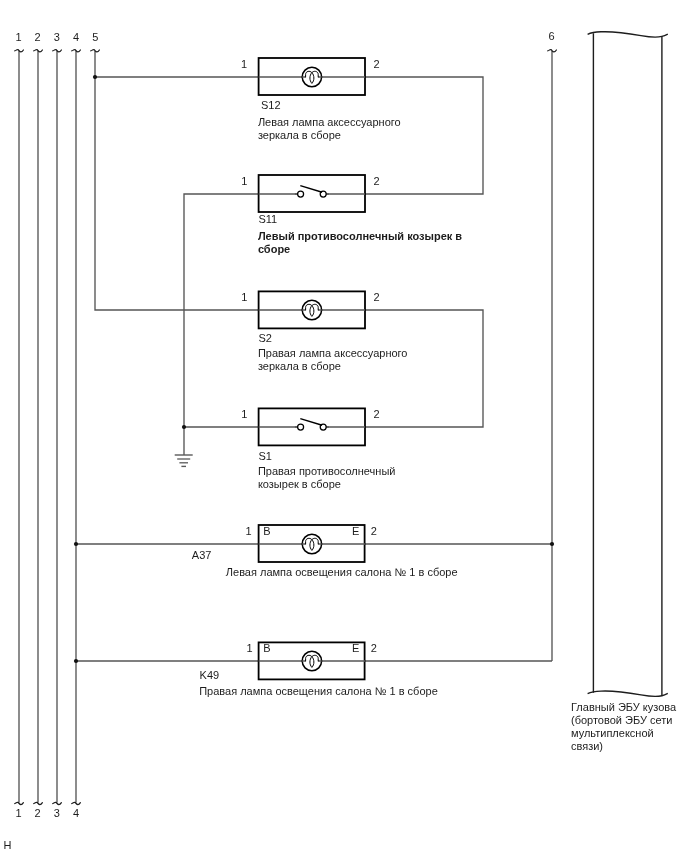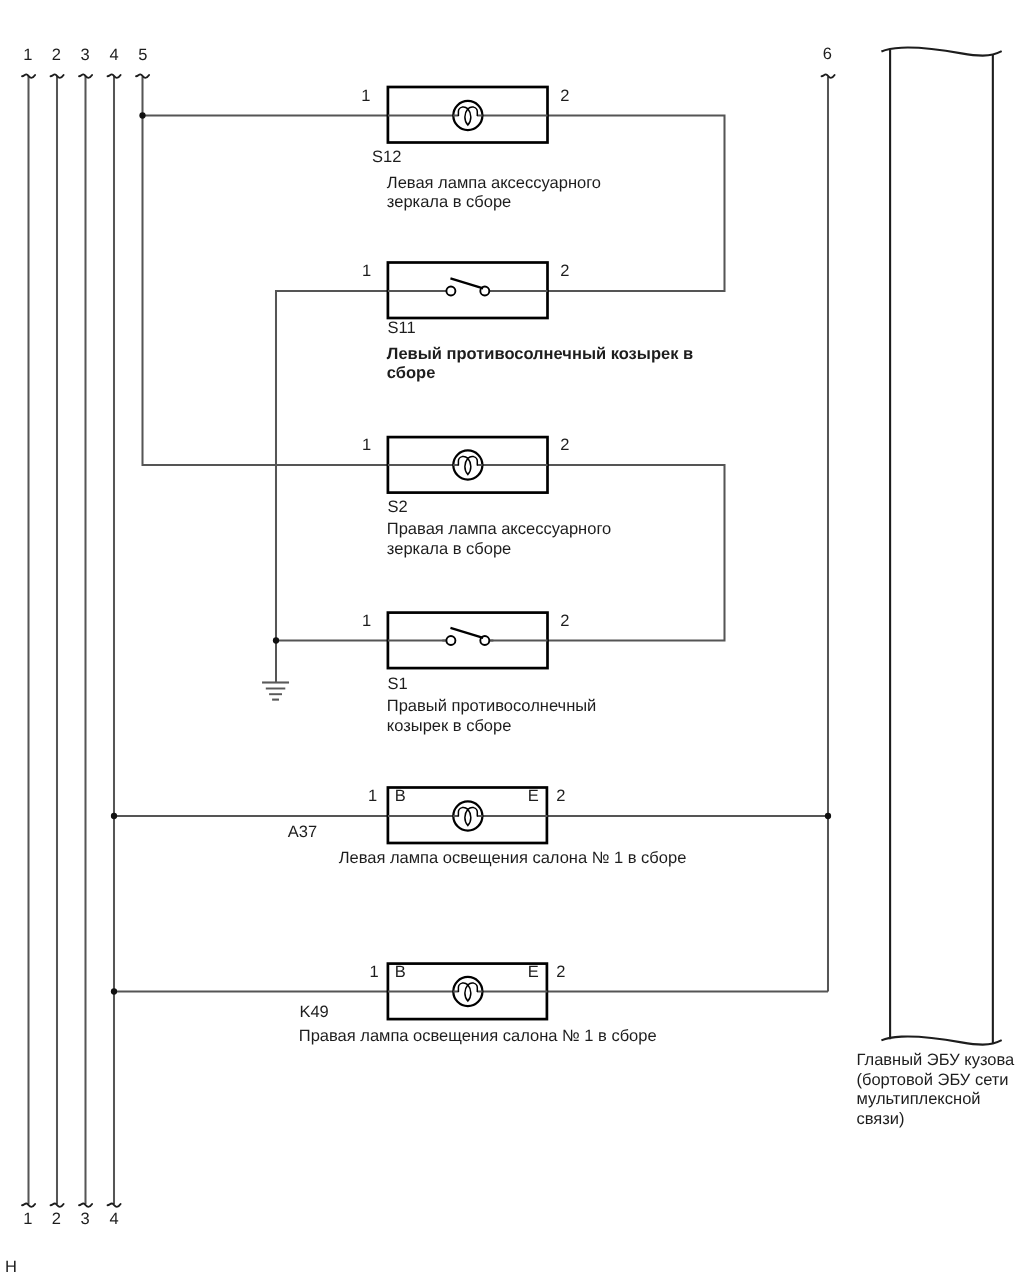--- a/index.html
+++ b/index.html
@@ -135,37 +135,37 @@
 <div class="num" style="left:544.6px;top:31.2px;">6</div>
 
 <div class="num" style="left:11.5px;top:807.6px;">1</div>
 <div class="num" style="left:30.6px;top:807.6px;">2</div>
 <div class="num" style="left:49.8px;top:807.6px;">3</div>
 <div class="num" style="left:69px;top:807.6px;">4</div>
 <div class="txt" style="left:3.4px;top:838.9px;">H</div>
 
 <div class="pin" style="left:240.9px;top:58.8px;">1</div>
 <div class="pin" style="left:373.5px;top:58.8px;">2</div>
-<div class="cid" style="left:248px;top:98.8px;">S12</div>
+<div class="cid" style="left:261px;top:98.8px;">S12</div>
 <div class="txt" style="left:257.9px;top:116px;"><span>Левая лампа аксессуарного</span><br><span>зеркала в сборе</span></div>
 
 <div class="pin" style="left:241.3px;top:175.8px;">1</div>
 <div class="pin" style="left:373.5px;top:175.8px;">2</div>
 <div class="cid" style="left:258.4px;top:213px;">S11</div>
 <div class="txt" style="left:257.9px;top:229.9px;font-weight:bold;"><span>Левый противосолнечный козырек в</span><br><span>сборе</span></div>
 
 <div class="pin" style="left:241.3px;top:292.1px;">1</div>
 <div class="pin" style="left:373.5px;top:292.1px;">2</div>
 <div class="cid" style="left:258.4px;top:332.1px;">S2</div>
 <div class="txt" style="left:257.9px;top:347.1px;"><span>Правая лампа аксессуарного</span><br><span>зеркала в сборе</span></div>
 
 <div class="pin" style="left:241.3px;top:409.1px;">1</div>
 <div class="pin" style="left:373.5px;top:409.1px;">2</div>
 <div class="cid" style="left:258.4px;top:450.1px;">S1</div>
-<div class="txt" style="left:257.9px;top:465.2px;"><span>Правый противосолнечный</span><br><span>козырек в сборе</span></div>
+<div class="txt" style="left:257.9px;top:465.2px;"><span>Правая противосолнечный</span><br><span>козырек в сборе</span></div>
 
 <div class="pin" style="left:245.4px;top:525.8px;">1</div>
 <div class="pin" style="left:370.8px;top:525.8px;">2</div>
 <div class="pin" style="left:263.2px;top:525.8px;">B</div>
 <div class="pin" style="left:351.9px;top:525.8px;">E</div>
 <div class="cid" style="left:191.8px;top:549.2px;">A37</div>
 <div class="txt" style="left:191.8px;top:565.5px;margin-left:34px;"><span>Левая лампа освещения салона № 1 в сборе</span></div>
 
 <div class="pin" style="left:246.4px;top:642.7px;">1</div>
 <div class="pin" style="left:370.8px;top:642.7px;">2</div>

